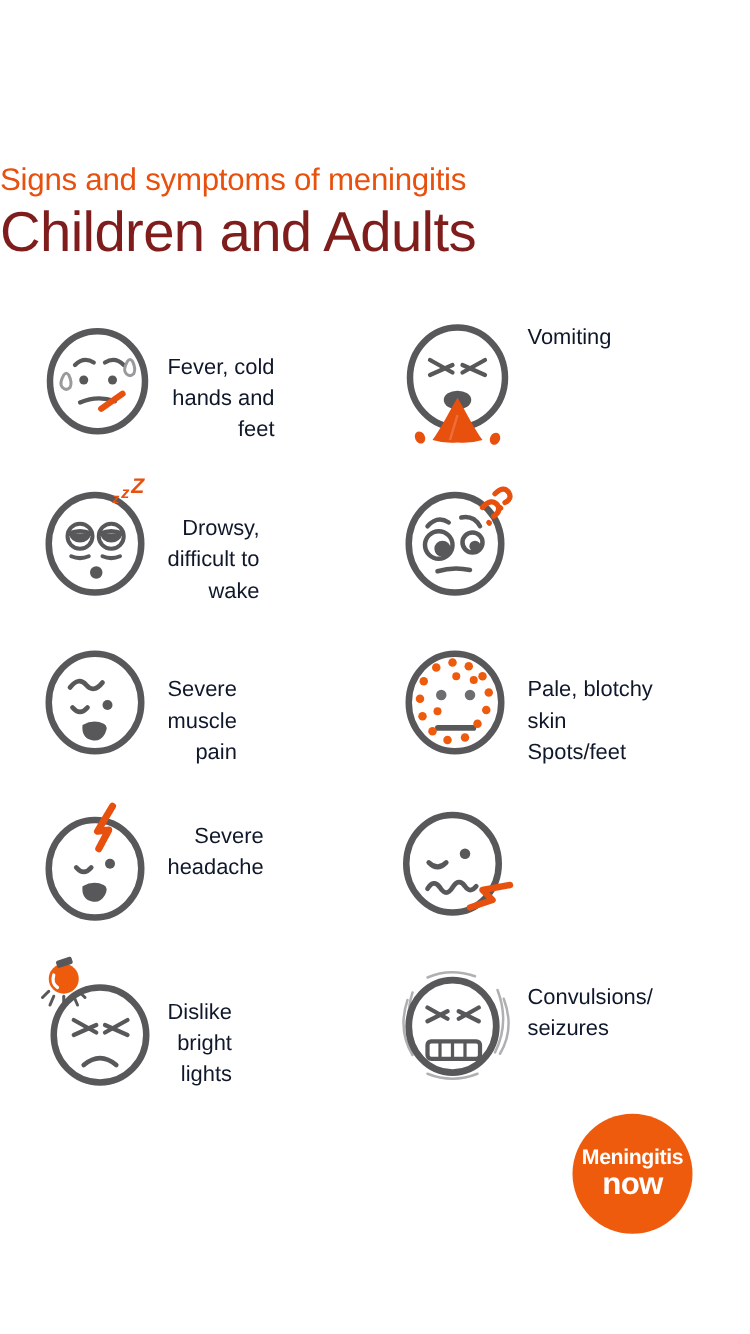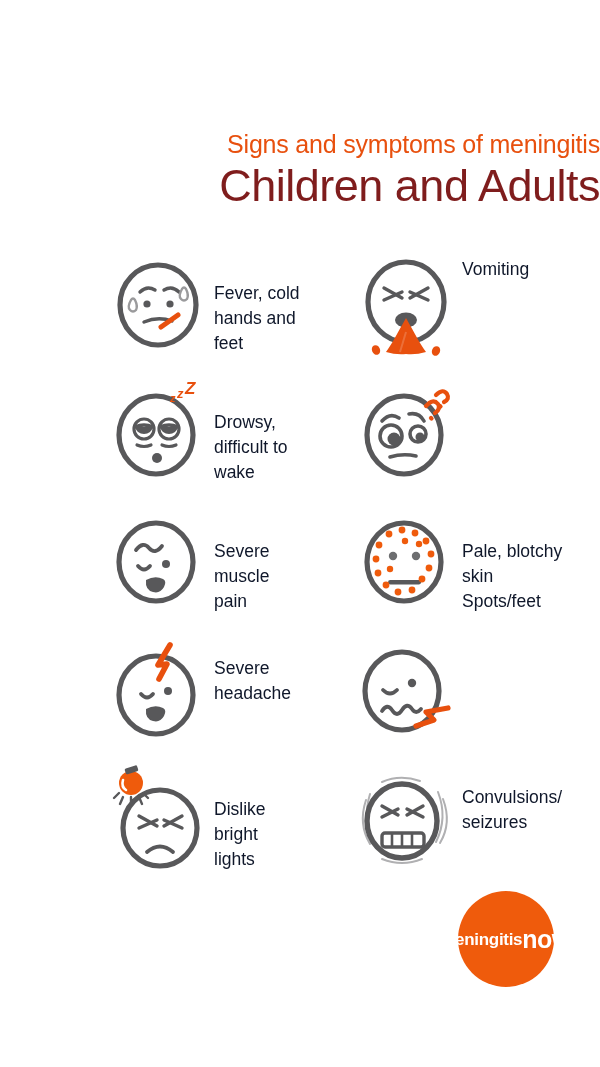--- a/index.html
+++ b/index.html
@@ -15,21 +15,21 @@
     font-family: "Liberation Sans", sans-serif;
     -webkit-font-smoothing: antialiased;
   }
 
   
   .header {
     position: absolute;
     left: 0;
     top: 132px;
     width: 600px;
-    text-align: right;
+    text-align: left;
   }
   .title-sub {
     color: #E8500E;
     font-size: 25px;
     letter-spacing: -0.2px;
     line-height: 1;
     font-weight: 400;
   }
   .title-main {
     color: #7f1d1d;
@@ -50,21 +50,21 @@
   .row {
     display: flex;
     height: 129px;
     align-items: flex-start;
   }
   .cell {
     display: flex;
     align-items: flex-start;
     width: 300px;
   }
-  .cell.left { padding-left: 112px; }
+  .cell.left { padding-left: 32px; text-align: right; }
   .cell.right { padding-left: 8px; }
 
   .icon-wrap {
     width: 96px;
     height: 110px;
     flex: 0 0 96px;
     position: relative;
   }
   .icon-wrap svg { display: block; overflow: visible; }
 
@@ -82,21 +82,21 @@
   
   .logo {
     position: absolute;
     left: 458px;
     top: 891px;
     width: 96px;
     height: 96px;
     border-radius: 50%;
     background: #EF5B0C;
     display: flex;
-    flex-direction: row;
+    flex-direction: column;
     align-items: center;
     justify-content: center;
   }
   .logo-top {
     color: #ffffff;
     font-size: 17px;
     font-weight: bold;
     line-height: 1;
     letter-spacing: -0.3px;
   }

